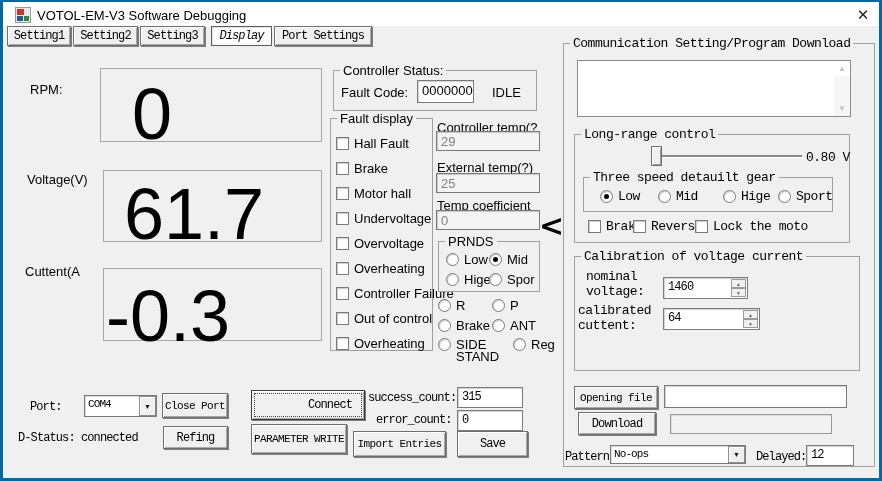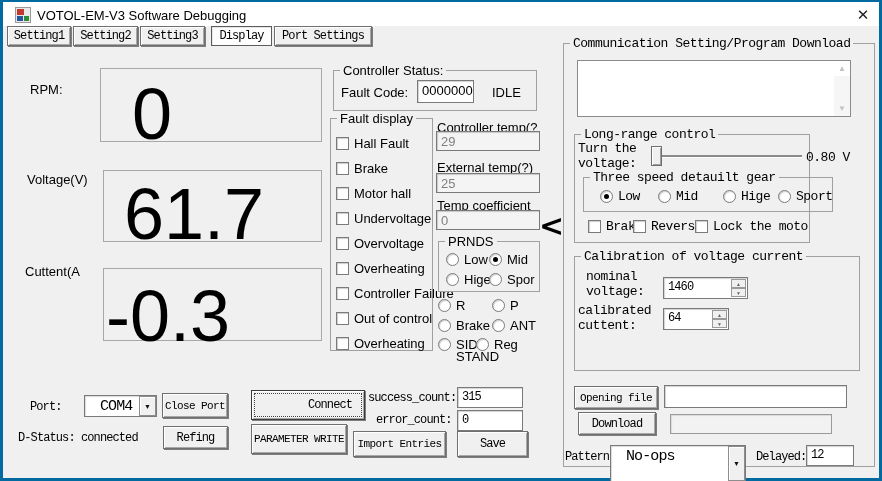--- a/index.html
+++ b/index.html
@@ -27,21 +27,21 @@
   .btn{position:absolute;display:flex;align-items:center;justify-content:center;background:#f0f0f0;
        border:1px solid #6f6f6f;box-shadow:inset 1px 1px 0 #ffffff,inset -1px -1px 0 #a8a8a8,1px 1px 0 #7d7d7d;
        font-family:"Liberation Mono","DejaVu Sans Mono",monospace;font-size:12px;letter-spacing:-0.9px;
        color:#000;white-space:nowrap;cursor:default;}
   .btn.small{font-size:11px;letter-spacing:-0.6px;}
   .btn.focus{outline:1px dotted #444;outline-offset:-4px;border-color:#3a3a3a;}
 
   .tab{position:absolute;top:26px;height:20px;display:flex;align-items:center;justify-content:center;
        background:#f0f0f0;border:1px solid #6f6f6f;box-shadow:inset 1px 1px 0 #fff,inset -1px -1px 0 #a8a8a8,1px 1px 0 #7d7d7d;
        font-family:"Liberation Mono","DejaVu Sans Mono",monospace;font-size:12px;letter-spacing:-0.9px;}
-  .tab.active{background:#fdfdfd;box-shadow:inset 1px 1px 0 #e6e6e6;border:1px solid #5c5c5c;z-index:2;}
+  .tab.active{background:#fdfdfd;box-shadow:inset 1px 1px 0 #e6e6e6;border:1px solid #5c5c5c;z-index:2;font-style:italic;}
 
   .grp{position:absolute;border:1px solid #a0a0a0;box-shadow:inset 0 0 0 0 #fff;}
   .grp>.gt{position:absolute;top:-8px;left:6px;background:#f0f0f0;padding:0 3px;white-space:nowrap;}
   .gt.sans{font-family:"Liberation Sans","DejaVu Sans",sans-serif;font-size:13px;}
   .gt.mono{font-family:"Liberation Mono","DejaVu Sans Mono",monospace;font-size:13px;letter-spacing:-0.5px;}
 
   .vframe{position:absolute;border:1px solid #a8a8a8;}
   .bv{position:absolute;font-family:"Liberation Sans","DejaVu Sans",sans-serif;font-size:72px;line-height:64px;color:#000;}
 
   .ed{position:absolute;background:#ffffff;border:1px solid #7a7a7a;box-shadow:inset 1px 1px 1px rgba(0,0,0,.18);
@@ -53,22 +53,22 @@
   .cbrow.sans{font-family:"Liberation Sans","DejaVu Sans",sans-serif;font-size:13px;}
   .cbrow.mono{font-family:"Liberation Mono","DejaVu Sans Mono",monospace;font-size:13px;letter-spacing:-0.5px;}
   .cb{width:13px;height:13px;flex:0 0 13px;background:#fff;border:1px solid #7a7a7a;
       box-shadow:inset 1px 1px 1px rgba(0,0,0,.2);}
   .rad{width:13px;height:13px;flex:0 0 13px;background:#fff;border:1px solid #7a7a7a;border-radius:50%;
        box-shadow:inset 1px 1px 1px rgba(0,0,0,.2);position:relative;}
   .rad.on::after{content:"";position:absolute;left:3px;top:3px;width:5px;height:5px;background:#000;border-radius:50%;}
 
   .combo{position:absolute;background:#fff;border:1px solid #7a7a7a;box-shadow:inset 1px 1px 1px rgba(0,0,0,.15);
          display:flex;align-items:stretch;}
-  .combo .txt{flex:1;padding:2px 15px;font-family:"Liberation Mono","DejaVu Sans Mono",monospace;
-              font-size:15px;letter-spacing:-0.9px;overflow:hidden;white-space:nowrap;}
+  .combo .txt{flex:1;padding:2px 3px;font-family:"Liberation Mono","DejaVu Sans Mono",monospace;
+              font-size:11px;letter-spacing:-0.9px;overflow:hidden;white-space:nowrap;}
   .combo .drop{width:17px;background:#f0f0f0;border:1px solid #8d8d8d;box-shadow:inset 1px 1px 0 #fff;
                display:flex;align-items:center;justify-content:center;font-size:7px;color:#111;}
 
   .spinbox{position:absolute;background:#fff;border:1px solid #7a7a7a;box-shadow:inset 1px 1px 1px rgba(0,0,0,.18);}
   .spinbox .val{position:absolute;left:4px;top:2px;font-family:"Liberation Mono","DejaVu Sans Mono",monospace;
                 font-size:12px;letter-spacing:-0.9px;}
   .spin{position:absolute;right:1px;top:1px;bottom:1px;width:15px;display:flex;flex-direction:column;}
 
   .ta{position:absolute;background:#fff;border:1px solid #8a8a8a;}
 
@@ -200,42 +200,41 @@
       <span>Brake</span>
     </div>
   <div class="cbrow sans" style="left:492px;top:318px;">
       <span class="rad"></span>
       <span>ANT</span>
     </div>
   <div class="cbrow sans" style="left:438px;top:337px;">
       <span class="rad"></span>
       <span>SIDE</span>
     </div>
-  <div class="cbrow sans" style="left:476px;top:337px;">
+  <div class="cbrow sans" style="left:513px;top:337px;">
       <span class="rad"></span>
       <span>Reg</span>
     </div>
   <span class="ls" style="left:456px;top:349px;">STAND</span>
 
   <span class="chev">&lt;</span>
 
   <div class="grp" style="left:563px;top:43px;width:312px;height:424px;">
     <span class="gt mono">Communication Setting/Program Download</span>
   </div>
   <div class="ta" style="left:577px;top:60px;width:274px;height:57px;"></div>
   <div style="position:absolute;left:834px;top:61px;width:16px;height:55px;background:#f6f6f6;display:flex;flex-direction:column;">
     <div class="ta sb-b" style="position:static;border:0;height:15px;display:flex;align-items:center;justify-content:center;font-size:8px;color:#c3c3c3;">▲</div>
     <div style="flex:1;"></div>
     <div style="height:15px;display:flex;align-items:center;justify-content:center;font-size:8px;color:#c3c3c3;">▼</div>
   </div>
 
-  <div class="grp" style="left:574px;top:134px;width:236px;height:109px;">
+  <div class="grp" style="left:574px;top:134px;width:276px;height:109px;">
     <span class="gt mono">Long-range control</span>
   </div>
-  <span class="lm" style="left:578px;top:141px;width:70px;white-space:normal;">Turn the voltage:</span>
   <div class="slider-track" style="left:652px;top:155px;width:150px;"></div>
   <div class="slider-handle" style="left:651px;top:146px;"></div>
   <span class="lm" style="left:806px;top:150px;">0.80 V</span>
 
   <div class="grp" style="left:583px;top:177px;width:250px;height:35px;">
     <span class="gt mono">Three speed detauilt gear</span>
   </div>
   <div class="cbrow mono" style="left:600px;top:189px;">
       <span class="rad on"></span>
       <span>Low</span>
@@ -271,35 +270,35 @@
   </div>
   <span class="lm" style="left:586px;top:269px;width:80px;white-space:normal;">nominal voltage:</span>
   <div class="spinbox" style="left:663px;top:277px;width:85px;height:22px;">
     <span class="val">1460</span>
     <span class="spin">
         <span style="flex:1;background:#f0f0f0;border:1px solid #9a9a9a;display:flex;align-items:center;justify-content:center;font-size:5px;color:#666;">▲</span>
         <span style="flex:1;background:#f0f0f0;border:1px solid #9a9a9a;display:flex;align-items:center;justify-content:center;font-size:5px;color:#666;">▼</span>
       </span>
   </div>
   <span class="lm" style="left:578px;top:303px;width:85px;white-space:normal;">calibrated cuttent:</span>
-  <div class="spinbox" style="left:663px;top:308px;width:66px;height:22px;">
+  <div class="spinbox" style="left:663px;top:308px;width:97px;height:22px;">
     <span class="val">64</span>
     <span class="spin">
         <span style="flex:1;background:#f0f0f0;border:1px solid #9a9a9a;display:flex;align-items:center;justify-content:center;font-size:5px;color:#666;">▲</span>
         <span style="flex:1;background:#f0f0f0;border:1px solid #9a9a9a;display:flex;align-items:center;justify-content:center;font-size:5px;color:#666;">▼</span>
       </span>
   </div>
 
   <div class="btn small" style="left:574px;top:386px;width:84px;height:23px;">Opening file</div>
   <div class="ed m" style="left:664px;top:385px;width:183px;height:23px;"></div>
   <div class="btn" style="left:578px;top:412px;width:78px;height:23px;">Download</div>
   <div class="pbar" style="left:670px;top:414px;width:162px;height:20px;"></div>
 
   <span class="lm12" style="left:565px;top:450px;">Pattern:</span>
-  <div class="combo" style="left:610px;top:445px;width:136px;height:37px;">
+  <div class="combo" style="left:610px;top:445px;width:136px;height:19px;">
     <span class="txt">No-ops</span>
     <span class="drop">▼</span>
   </div>
   <span class="lm12" style="left:756px;top:450px;">Delayed:</span>
   <div class="ed m" style="left:806px;top:445px;width:48px;height:21px;">12</div>
 
   <span class="lm12" style="left:30px;top:400px;">Port:</span>
   <div class="combo" style="left:84px;top:395px;width:73px;height:22px;">
     <span class="txt">COM4</span>
     <span class="drop">▼</span>

